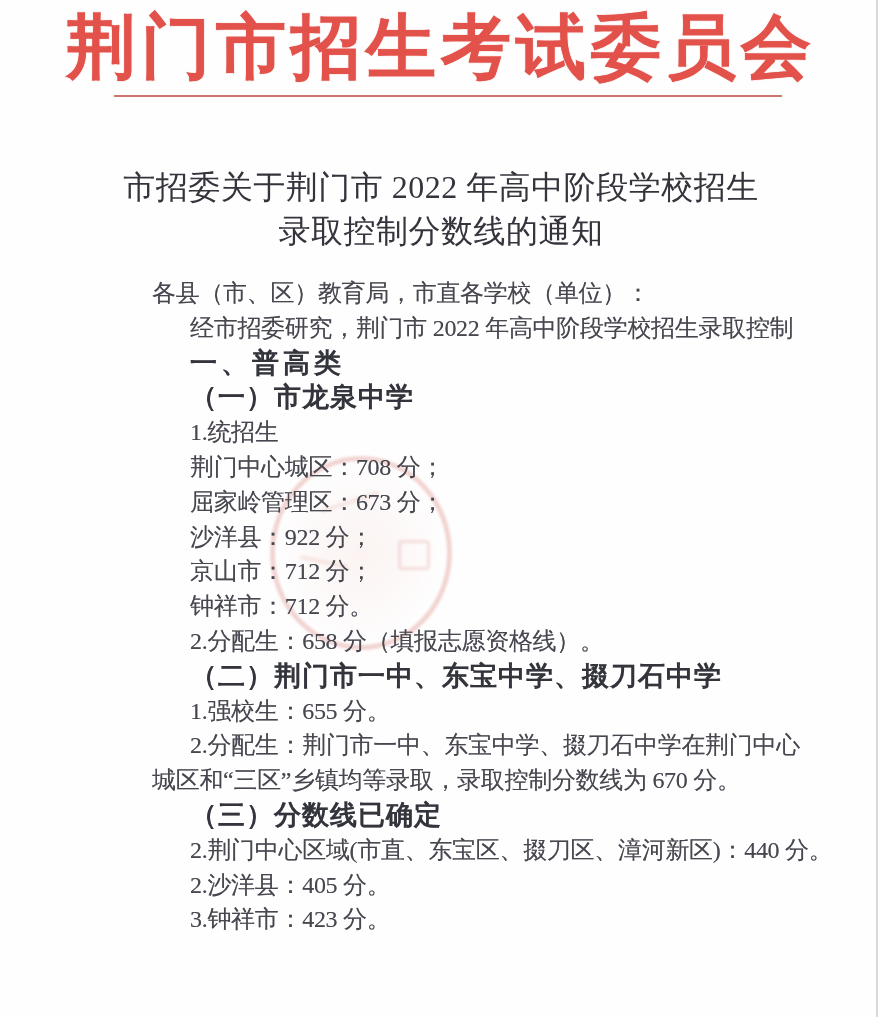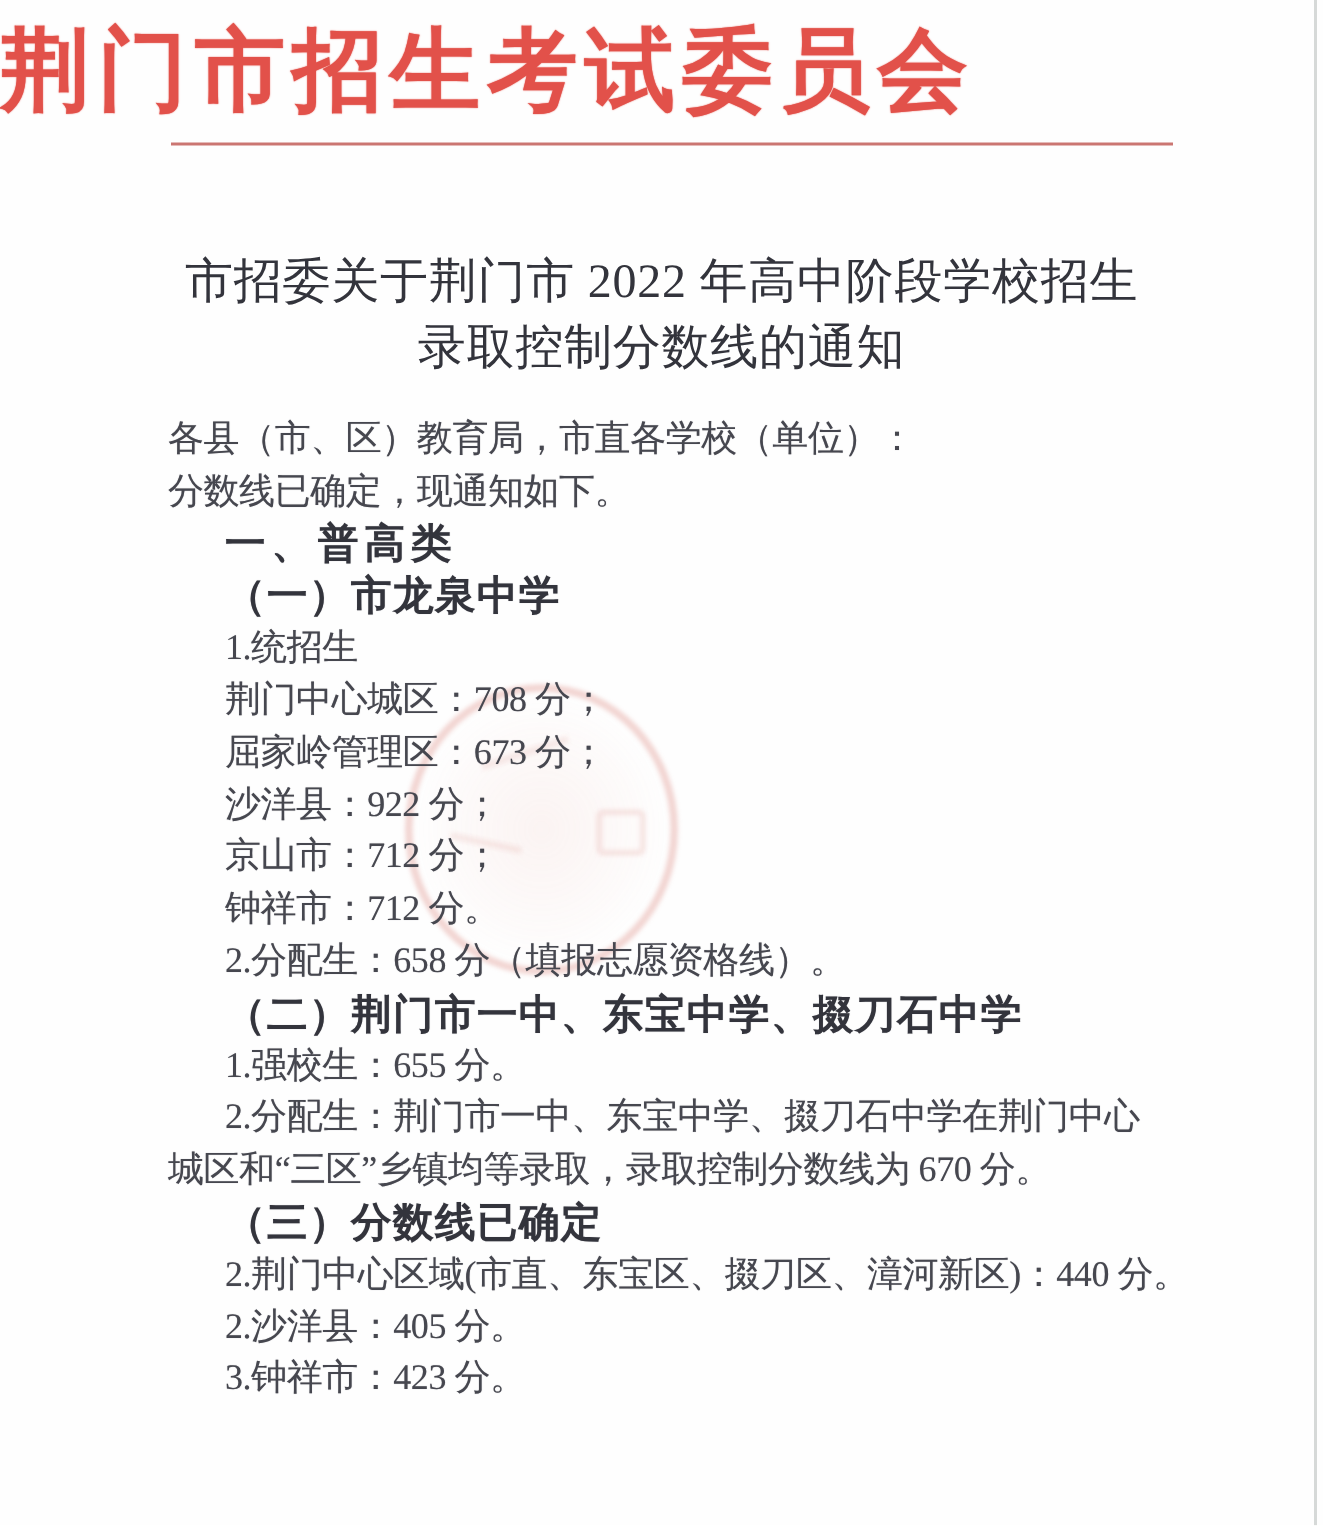--- a/index.html
+++ b/index.html
@@ -15,23 +15,24 @@
     overflow: hidden;
     font-family: "Liberation Serif", "DejaVu Serif", serif;
   }
   .letterhead {
     position: absolute;
     top: 10px;
     left: 0;
     right: 0;
     height: 74px;
     line-height: 74px;
+    text-align: center;
     font-family: "DejaVu Sans", "Liberation Sans", sans-serif;
     font-weight: 700;
-    font-size: 60px;
+    font-size: 70px;
     letter-spacing: 5px;
     color: var(--letterhead-red, #e2514a);
     text-shadow: 0 0 1px var(--letterhead-red, #e2514a);
     white-space: nowrap;
   }
   .red-rule {
     position: absolute;
     top: 95px;
     left: 114px;
     width: 668px;
@@ -57,20 +58,21 @@
     width: 700px;
     font-size: 24px;
     color: var(--body-ink, #46474f);
     letter-spacing: -0.3px;
     text-shadow: 0 0 0.6px rgba(70, 70, 82, 0.45);
   }
   .line {
     height: 34.8px;
     line-height: 34.8px;
     white-space: nowrap;
+    margin-left: 40px;
   }
   .line.indent { padding-left: 38px; }
   .line.hei {
     font-family: "DejaVu Sans", "Liberation Sans", sans-serif;
     font-weight: 700;
     font-size: 27px;
     letter-spacing: 4px;
     color: var(--title-ink, #33343c);
   }
   .line.kai {
@@ -131,21 +133,21 @@
     <div>录取控制分数线的通知</div>
   </div>
 
   <div class="seal"></div>
   <div class="seal-inner-mark"></div>
   <div class="seal-stroke-a"></div>
   <div class="seal-stroke-b"></div>
 
   <div class="doc-body">
       <div class="line body">各县（市、区）教育局，市直各学校（单位）：</div>
-      <div class="line body">分数线已确定，现通知如下。</div>
+      <div class="line body indent">经市招委研究，荆门市 2022 年高中阶段学校招生录取控制</div>
       <div class="line hei indent">一、普高类</div>
       <div class="line kai indent">（一）市龙泉中学</div>
       <div class="line body indent">1.统招生</div>
       <div class="line body indent">荆门中心城区：708 分；</div>
       <div class="line body indent">屈家岭管理区：673 分；</div>
       <div class="line body indent">沙洋县：922 分；</div>
       <div class="line body indent">京山市：712 分；</div>
       <div class="line body indent">钟祥市：712 分。</div>
       <div class="line body indent">2.分配生：658 分（填报志愿资格线）。</div>
       <div class="line kai indent">（二）荆门市一中、东宝中学、掇刀石中学</div>

